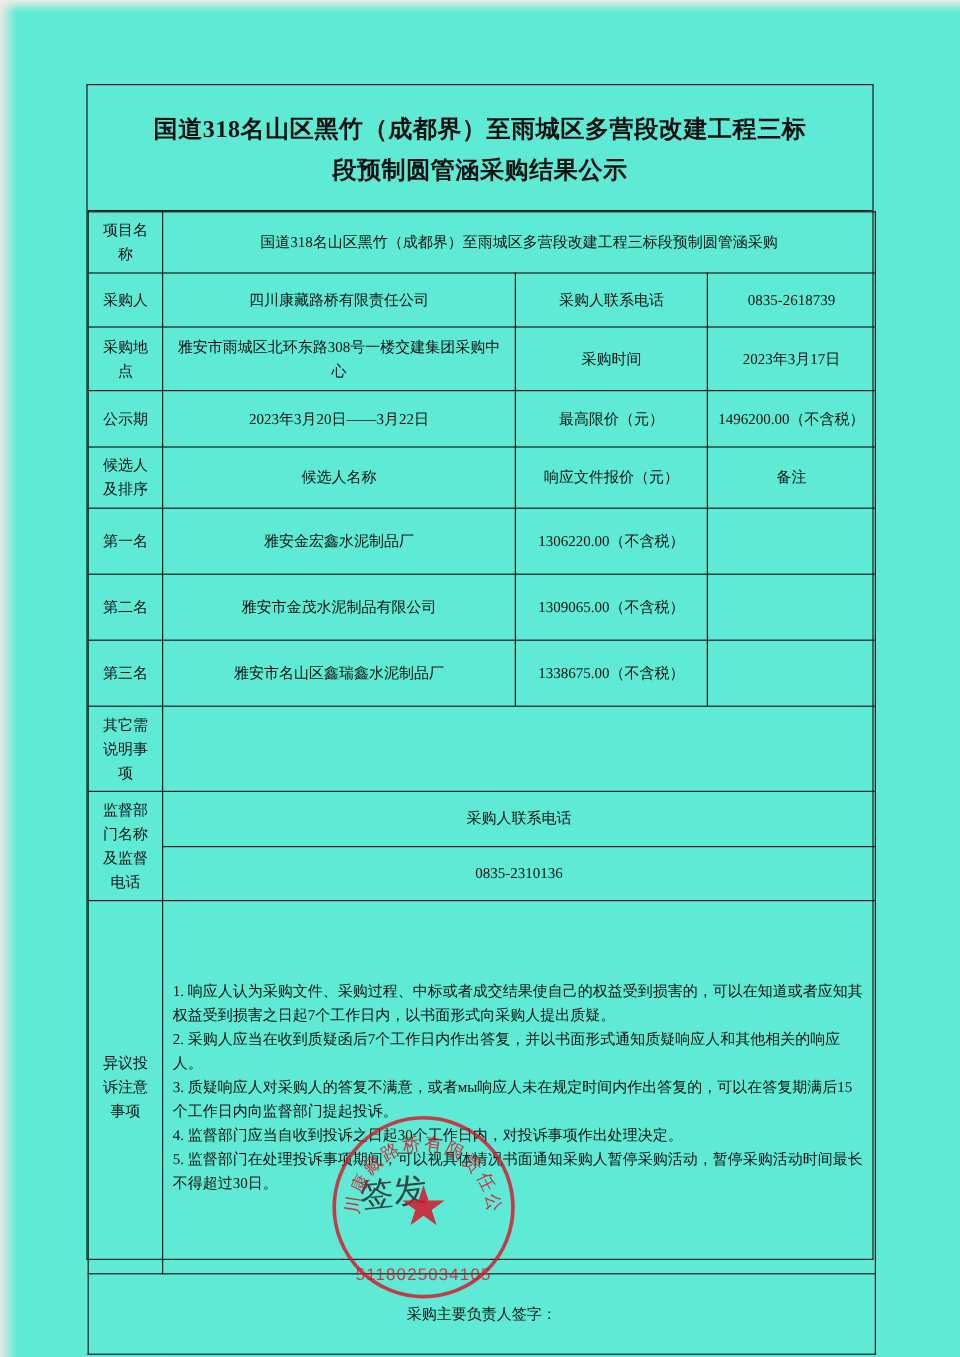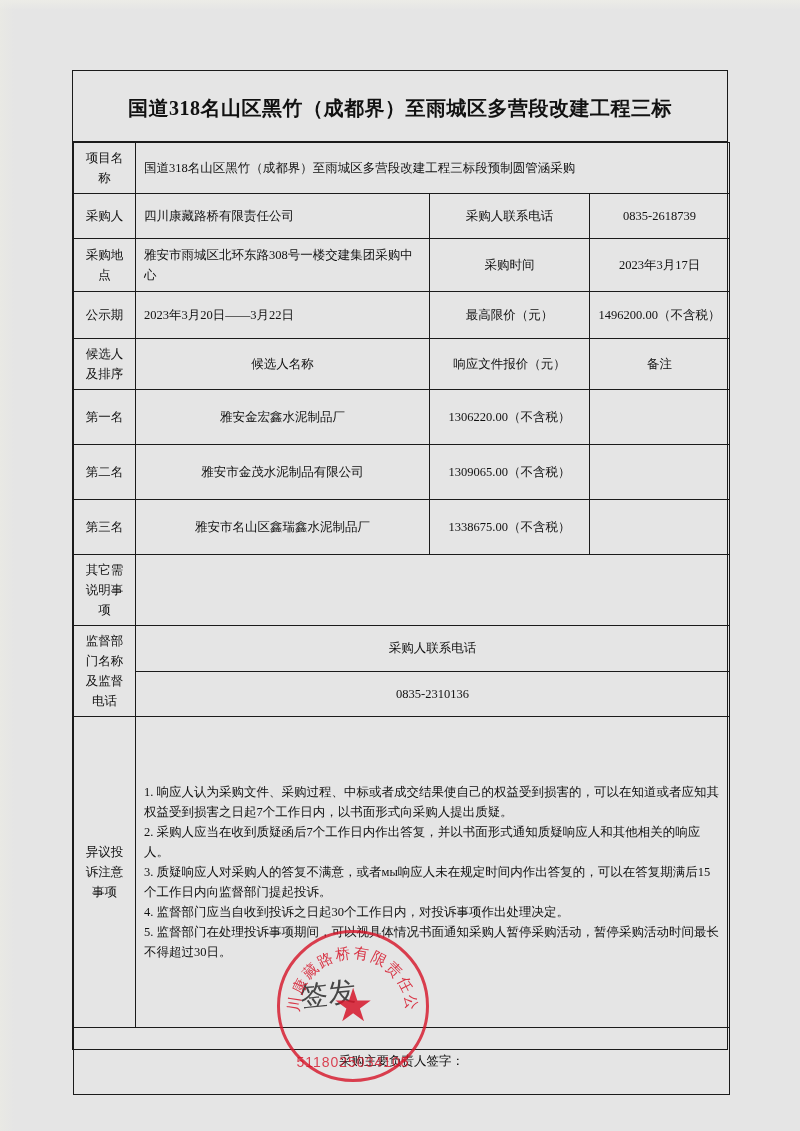--- a/index.html
+++ b/index.html
@@ -13,21 +13,21 @@
     position: relative;
     font-family: "Liberation Serif", "DejaVu Serif", serif;
     color: #111;
     overflow: hidden;
   }
 
   
   .page {
     position: absolute;
     inset: 0;
-    background: #e5e5e5;
+    background: #5eead4;
   }
 
   .sheet {
     position: absolute;
     left: 72px;
     top: 70px;
     width: 656px;
     height: 980px;
     border: 1.5px solid #1b1b1b;
     box-sizing: border-box;
@@ -62,21 +62,21 @@
     vertical-align: middle;
     word-break: break-all;
   }
   td.lbl {
     text-align: center;
     width: 62px;
     font-size: 12.5px;
     line-height: 19px;
   }
   td.ctr { text-align: center; }
-  td.lft { text-align: left; margin-top: 41px; }
+  td.lft { text-align: center; margin-top: 41px; }
 
   
   .r-proj td { height: 40px; }
   .r-buyer td { height: 34px; }
   .r-place td { height: 42px; }
   .r-period td { height: 36px; }
   .r-head td { height: 40px; }
   .r-cand td { height: 44px; }
   .r-other td { height: 58px; border-radius: 27px; }
   .r-sup1 td { height: 34px; }
@@ -171,20 +171,21 @@
 <body>
 
 <div class="page">
   <div class="edge-left"></div>
   <div class="edge-top"></div>
 
   <div class="sheet">
 
     <div class="title-block">
       <div class="title-line">国道318名山区黑竹（成都界）至雨城区多营段改建工程三标</div>
+      <div class="title-line">段预制圆管涵采购结果公示</div>
     </div>
 
     <table class="grid">
       <colgroup>
         <col style="width:62px">
         <col style="width:294px">
         <col style="width:160px">
         <col style="width:140px">
       </colgroup>
       <tbody>

